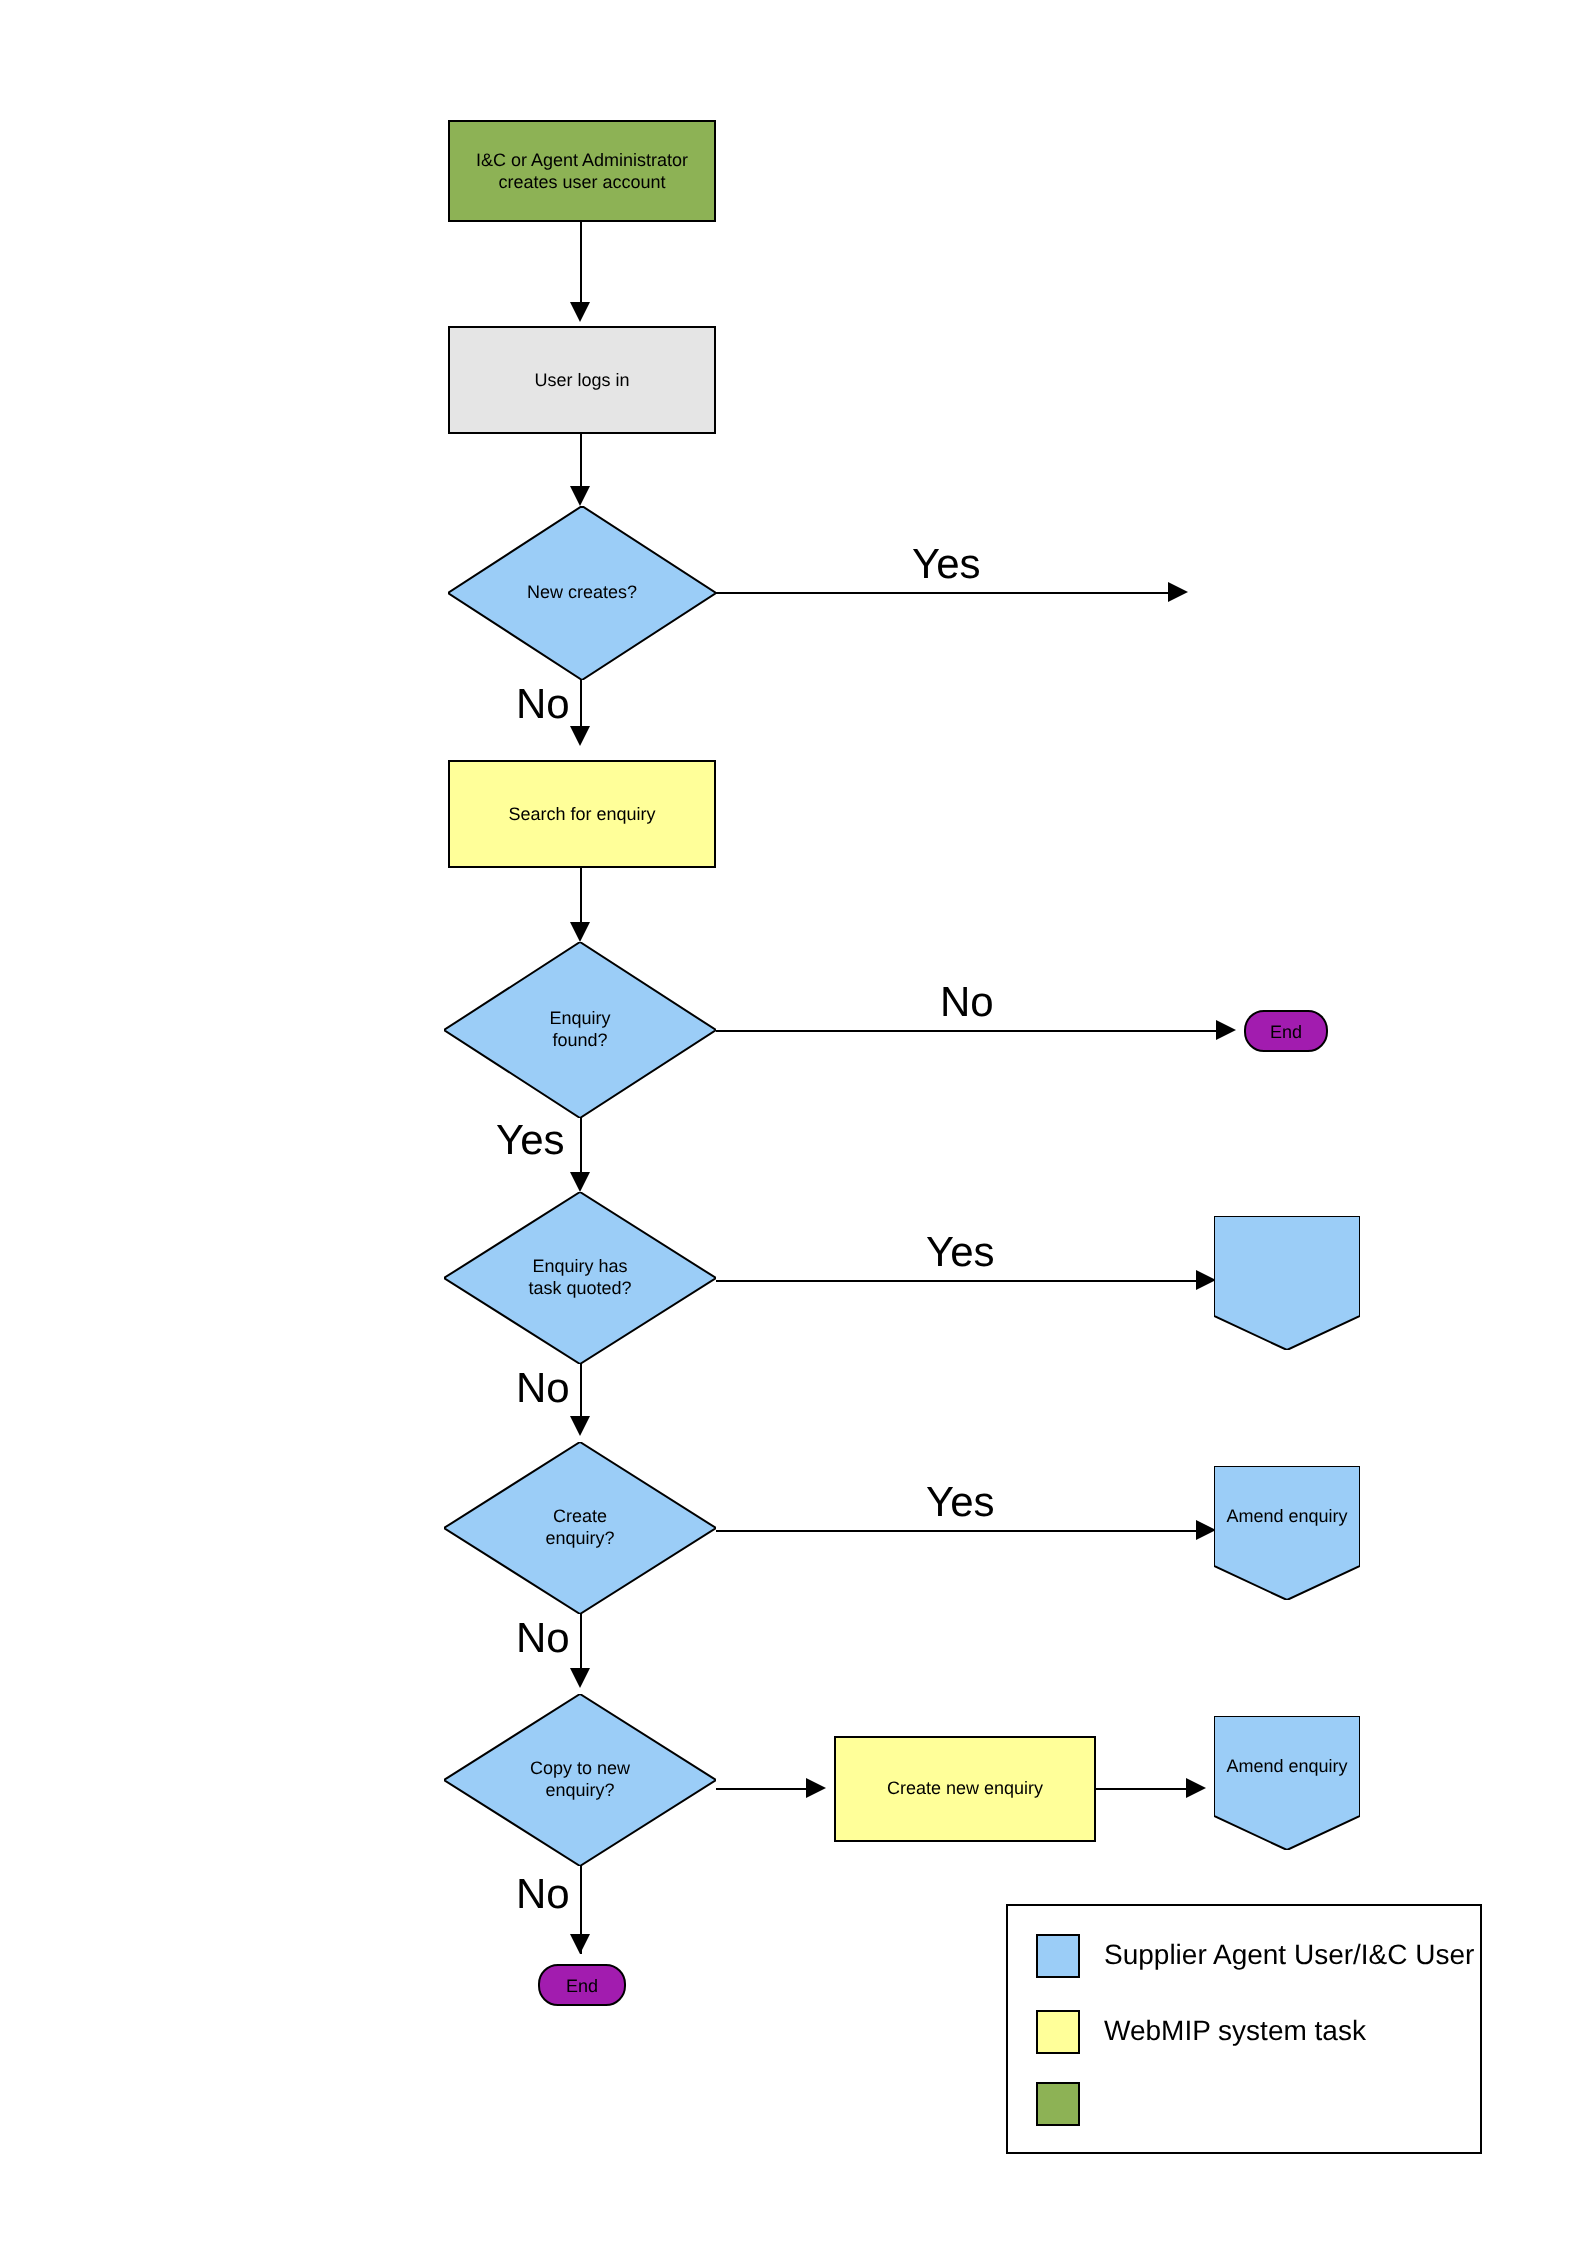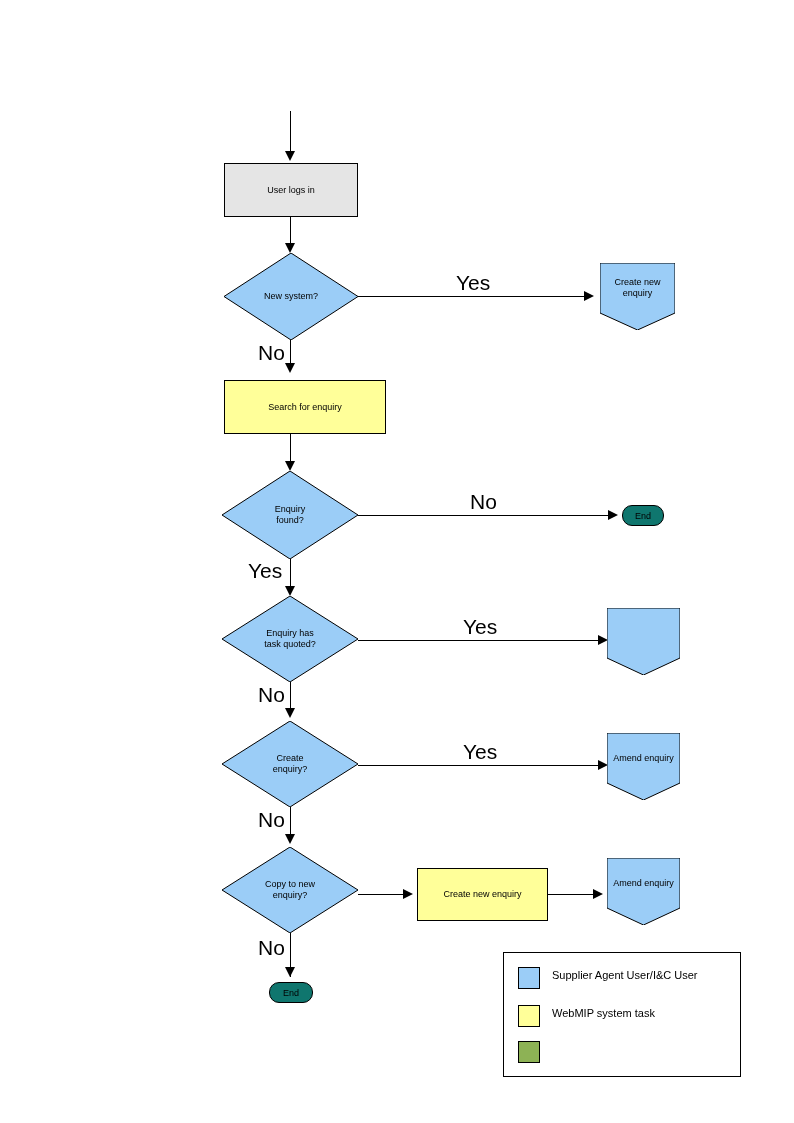--- a/index.html
+++ b/index.html
@@ -80,21 +80,21 @@
     line-height: 1.2;
     white-space: pre-line;
     pointer-events: none;
   }
 
   
   .terminator {
     position: absolute;
     border: 1px solid #000000;
     border-radius: 10px;
-    background: #0f766e;
+    background: #a21caf;
     display: flex;
     align-items: center;
     justify-content: center;
     font-size: 9px;
     box-sizing: border-box;
   }
 
   
   .line-v, .line-h {
     position: absolute;
@@ -143,66 +143,61 @@
   }
   .legend-swatch {
     width: 22px;
     height: 22px;
     border: 1px solid #000000;
     box-sizing: border-box;
     flex: 0 0 auto;
   }
   .legend-text {
     margin-left: 12px;
-    font-size: 11px;
+    font-size: 14px;
     line-height: 1.25;
     white-space: pre-line;
     color: #000000;
     padding-top: 2px;
     text-align: right;
   }
 </style>
 </head>
 <body>
 
 <div id="canvas">
 
+  <div class="node rect fill-green" style="left:224px; top:60px; width:134px; height:51px;">I&amp;C or Agent Administrator
+creates user account</div>
 
   <div class="line-v" style="left:290px; top:111px; height:42px;"></div>
   <div class="arrowhead arrow-down" style="left:285px; top:151px;"></div>
 
   <div class="node rect fill-blue" style="left:224px; top:163px; width:134px; height:54px;">User logs in</div>
 
   <div class="line-v" style="left:290px; top:217px; height:30px;"></div>
   <div class="arrowhead arrow-down" style="left:285px; top:243px;"></div>
 
   <div class="diamond-wrap" style="left:224px; top:253px; width:134px; height:87px;">
     <svg width="134" height="87" viewBox="0 0 134 87">
       <polygon points="67,0 134,43.5 67,87 0,43.5" fill="#9BCDF7" stroke="#000000" stroke-width="1"></polygon>
     </svg>
-    <div class="diamond-label">New system?</div>
+    <div class="diamond-label">New creates?</div>
   </div>
 
   <div class="line-h" style="left:358px; top:296px; width:226px;"></div>
   <div class="arrowhead arrow-right" style="left:584px; top:291px;"></div>
   <div class="edge-label" style="left:456px; top:272px;">Yes</div>
 
   <div class="edge-label" style="left:258px; top:342px;">No</div>
   <div class="line-v" style="left:290px; top:340px; height:30px;"></div>
   <div class="arrowhead arrow-down" style="left:285px; top:363px;"></div>
 
-  <div class="penta-wrap" style="left:600px; top:263px; width:75px; height:67px;">
-    <svg width="75" height="67" viewBox="0 0 75 67">
-      <polygon points="0,0 75,0 75,50 37.5,67 0,50" fill="#9BCDF7" stroke="#000000" stroke-width="1"></polygon>
-    </svg>
-    <div class="penta-label" style="height:50px;">Create new
-enquiry</div>
-  </div>
-
-  <div class="node rect fill-yellow" style="left:224px; top:380px; width:162px; height:54px;">Search for enquiry</div>
+
+  <div class="node rect fill-yellow" style="left:224px; top:380px; width:134px; height:54px;">Search for enquiry</div>
 
   <div class="line-v" style="left:290px; top:434px; height:34px;"></div>
   <div class="arrowhead arrow-down" style="left:285px; top:461px;"></div>
 
   <div class="diamond-wrap" style="left:222px; top:471px; width:136px; height:88px;">
     <svg width="136" height="88" viewBox="0 0 136 88">
       <polygon points="68,0 136,44 68,88 0,44" fill="#9BCDF7" stroke="#000000" stroke-width="1"></polygon>
     </svg>
     <div class="diamond-label">Enquiry
 found?</div>

